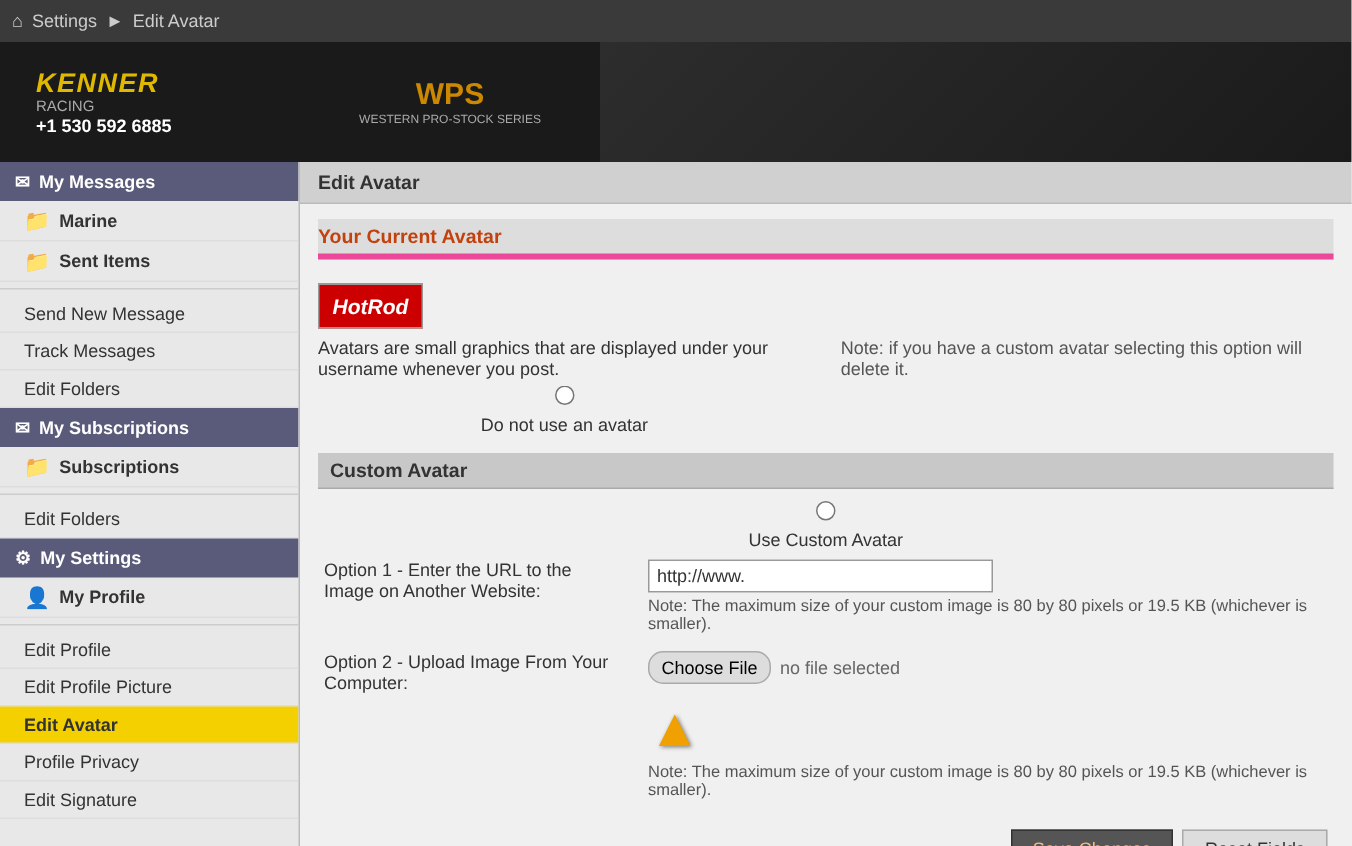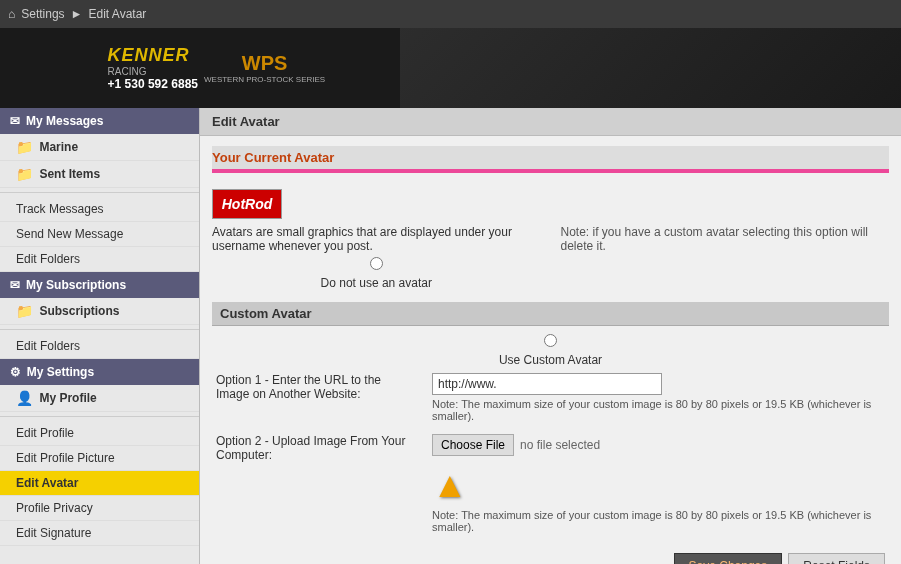--- a/index.html
+++ b/index.html
@@ -5,28 +5,28 @@
     * { box-sizing: border-box; margin: 0; padding: 0; }
     body { font-family: Arial, sans-serif; font-size: 13px; background: #c0c0c0; color: #333; width: 901px; height: 564px; overflow: hidden; }
 
     
     #topbar { background: #3a3a3a; height: 28px; display: flex; align-items: center; padding: 0 8px; color: #ccc; font-size: 12px; }
     #topbar .breadcrumb { display: flex; align-items: center; gap: 6px; }
 
     
     #banner { width: 100%; height: 80px; background: linear-gradient(135deg, #1a1a1a 0%, #2d2d2d 40%, #1a1a1a 100%); display: flex; align-items: center; justify-content: center; overflow: hidden; position: relative; }
     #banner .banner-inner { display: flex; align-items: center; width: 100%; height: 100%; }
-    .banner-left { background: #1a1a1a; width: 200px; height: 100%; display: flex; align-items: center; justify-content: flex-end; padding: 2px; }
+    .banner-left { background: #1a1a1a; width: 200px; height: 100%; display: flex; align-items: center; justify-content: flex-start; padding: 24px; }
     .kenner-brand { color: #e0b800; font-size: 18px; font-weight: 900; font-style: italic; text-transform: uppercase; letter-spacing: 1px; }
     .kenner-phone { color: #fff; font-size: 12px; font-weight: bold; }
     .banner-center { flex: 1; background: linear-gradient(90deg, #1a1a1a, #2a2a2a 20%, #111 80%); height: 100%; display: flex; align-items: center; justify-content: center; }
     .srp-logo { text-align: center; }
     .srp-text { color: #cc0000; font-size: 36px; font-weight: 900; letter-spacing: 4px; text-shadow: 2px 2px 4px rgba(0,0,0,0.8); }
     .srp-sub { color: #fff; font-size: 10px; text-align: center; }
-    .banner-right { width: 200px; background: #1a1a1a; height: 100%; display: flex; align-items: center; justify-content: flex-start; padding: 4px; }
+    .banner-right { width: 200px; background: #1a1a1a; height: 100%; display: flex; align-items: center; justify-content: center; padding: 4px; }
     .wps-logo { color: #cc8800; font-size: 20px; font-weight: 900; text-align: center; }
     .wps-sub { color: #aaa; font-size: 8px; }
 
     
     #main { display: flex; height: calc(564px - 28px - 80px); }
 
     
     #sidebar { width: 200px; background: #e8e8e8; border-right: 1px solid #bbb; overflow-y: auto; flex-shrink: 0; }
     .sidebar-section-header { background: #5a5a7a; color: #fff; padding: 6px 10px; font-size: 12px; font-weight: bold; display: flex; align-items: center; gap: 6px; }
     .sidebar-item { padding: 5px 10px 5px 16px; font-size: 12px; color: #333; cursor: pointer; border-bottom: 1px solid #ddd; }
@@ -54,21 +54,21 @@
 
     .custom-avatar-section { margin-top: 8px; }
     .custom-header { background: #c8c8c8; padding: 4px 8px; font-size: 13px; font-weight: bold; border-bottom: 1px solid #aaa; margin-bottom: 8px; }
     .option-row { display: flex; align-items: flex-start; gap: 16px; margin-bottom: 12px; padding: 0 4px; }
     .option-label { width: 200px; font-size: 12px; color: #333; flex-shrink: 0; }
     .option-control { flex: 1; }
     .url-input { width: 230px; border: 1px solid #999; padding: 3px 5px; font-size: 12px; color: #333; }
     .option-note { font-size: 11px; color: #555; margin-top: 3px; }
 
     .file-input-area { display: flex; align-items: center; gap: 6px; }
-    .choose-file-btn { background: #ddd; border: 1px solid #aaa; padding: 3px 8px; font-size: 12px; cursor: pointer; border-radius: 0; }
+    .choose-file-btn { background: #ddd; border: 1px solid #aaa; padding: 3px 8px; font-size: 12px; cursor: pointer; border-radius: 10px; }
     .no-file-text { font-size: 12px; color: #666; }
 
     .arrow-indicator { font-size: 32px; color: #f5a000; text-shadow: 1px 1px 2px rgba(0,0,0,0.4); display: inline-block; margin-top: 4px; }
 
     .buttons-row { display: flex; justify-content: flex-end; gap: 6px; padding: 8px 4px 4px; }
     .btn-save { background: #555; color: #fdba74; border: 1px solid #333; padding: 5px 14px; font-size: 12px; cursor: pointer; }
     .btn-reset { background: #ddd; color: #333; border: 1px solid #aaa; padding: 5px 14px; font-size: 12px; cursor: pointer; }
 
     .use-custom-row { margin-bottom: 6px; }
   </style>
@@ -113,24 +113,24 @@
     <div class="sidebar-item top-level">
       <span class="folder-icon">📁</span>
       <span>Marine</span>
     </div>
     <div class="sidebar-item top-level">
       <span class="folder-icon">📁</span>
       <span>Sent Items</span>
     </div>
     <div class="sidebar-divider"></div>
     <div class="sidebar-item">
+      <span>Send New Message</span>
+    </div>
+    <div class="sidebar-item">
       <span>Track Messages</span>
-    </div>
-    <div class="sidebar-item">
-      <span>Send New Message</span>
     </div>
     <div class="sidebar-item">
       <span>Edit Folders</span>
     </div>
 
     <div class="sidebar-section-header">
       <span>✉</span>
       <span>My Subscriptions</span>
     </div>
     <div class="sidebar-item top-level">

